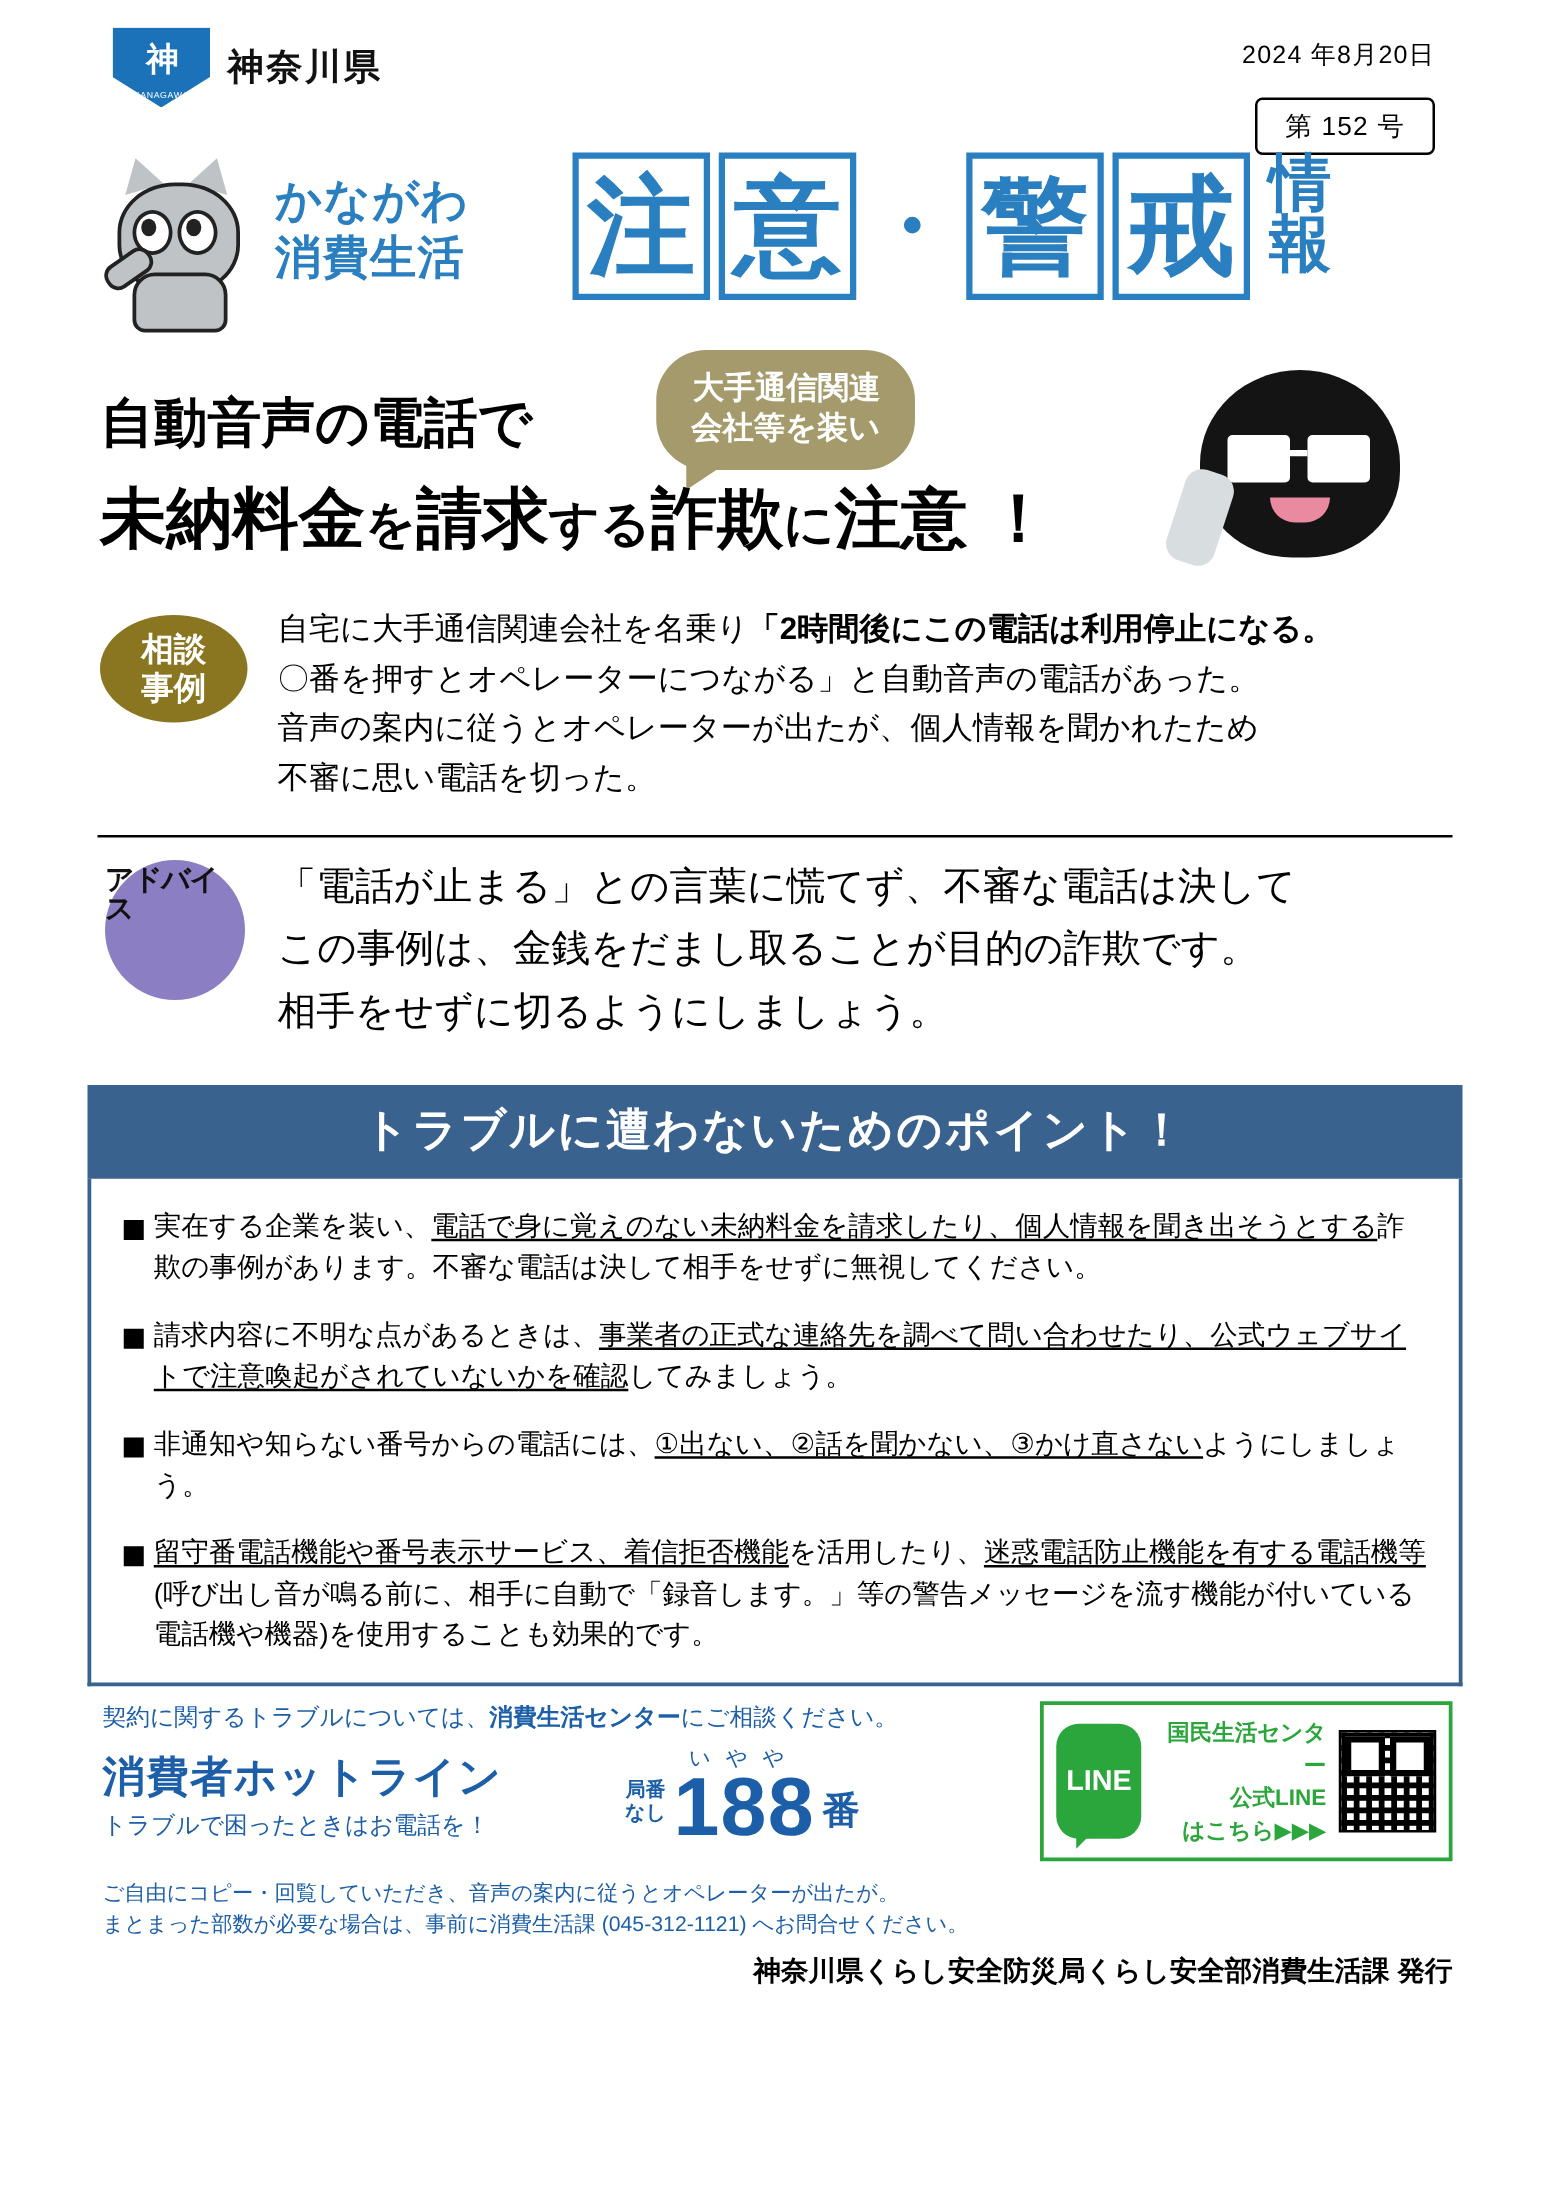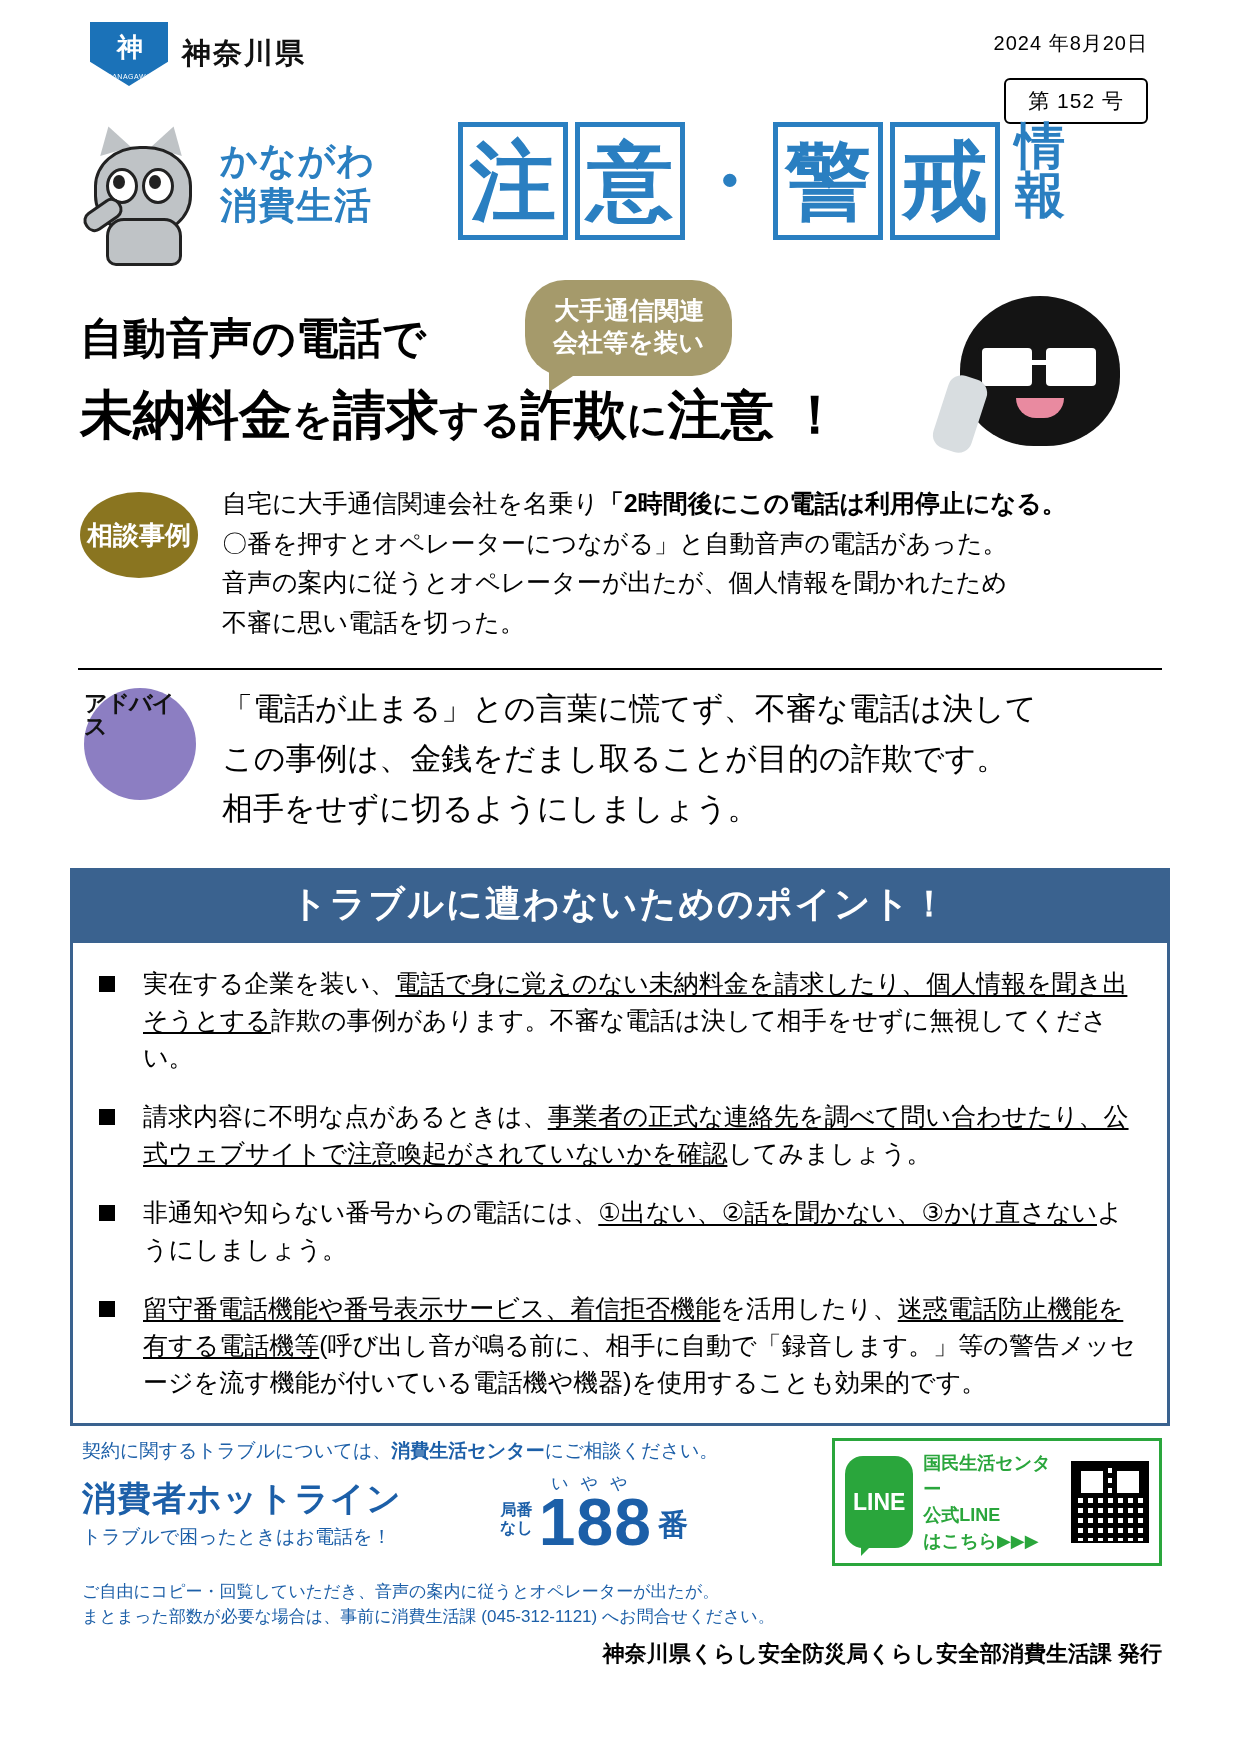--- a/index.html
+++ b/index.html
@@ -213,20 +213,21 @@
     left: 10px;
     top: 8px;
     width: 118px;
     height: 86px;
     background: #8a7520;
     border-radius: 50%;
     color: #fff;
     font-size: 26px;
     font-weight: bold;
     display: flex;
+    flex-direction: column;
     align-items: center;
     justify-content: center;
     line-height: 1.18;
   }
   .case-text {
     margin-left: 152px;
     font-size: 25px;
     line-height: 1.58;
     letter-spacing: 0px;
   }
@@ -282,23 +283,23 @@
     padding: 12px 0 14px 0;
     letter-spacing: 2px;
   }
   .points-body {
     border: 3px solid #3a628f;
     border-top: none;
     padding: 22px 26px 16px 26px;
   }
   .point {
     display: flex;
-    gap: 28px;
+    gap: 8px;
     margin-bottom: 22px;
-    font-size: 25px;
+    font-size: 22px;
     line-height: 1.48;
   }
   .point:last-child { margin-bottom: 6px; }
   .bullet {
     flex: 0 0 auto;
     width: 16px;
     height: 16px;
     background: #000;
     margin-top: 11px;
   }
@@ -404,20 +405,21 @@
     bottom: -8px;
     left: 16px;
     border-top: 12px solid #2aa63c;
     border-right: 12px solid transparent;
   }
   .line-text {
     color: #2aa63c;
     font-size: 18px;
     font-weight: bold;
     line-height: 1.45;
+    text-align: right;
   }
   .qr {
     width: 78px;
     height: 78px;
     background:
       linear-gradient(90deg,#000 50%,transparent 50%) 0 0/10px 10px,
       linear-gradient(#000 50%,transparent 50%) 0 0/10px 10px,
       #fff;
     border: 2px solid #000;
     position: relative;

